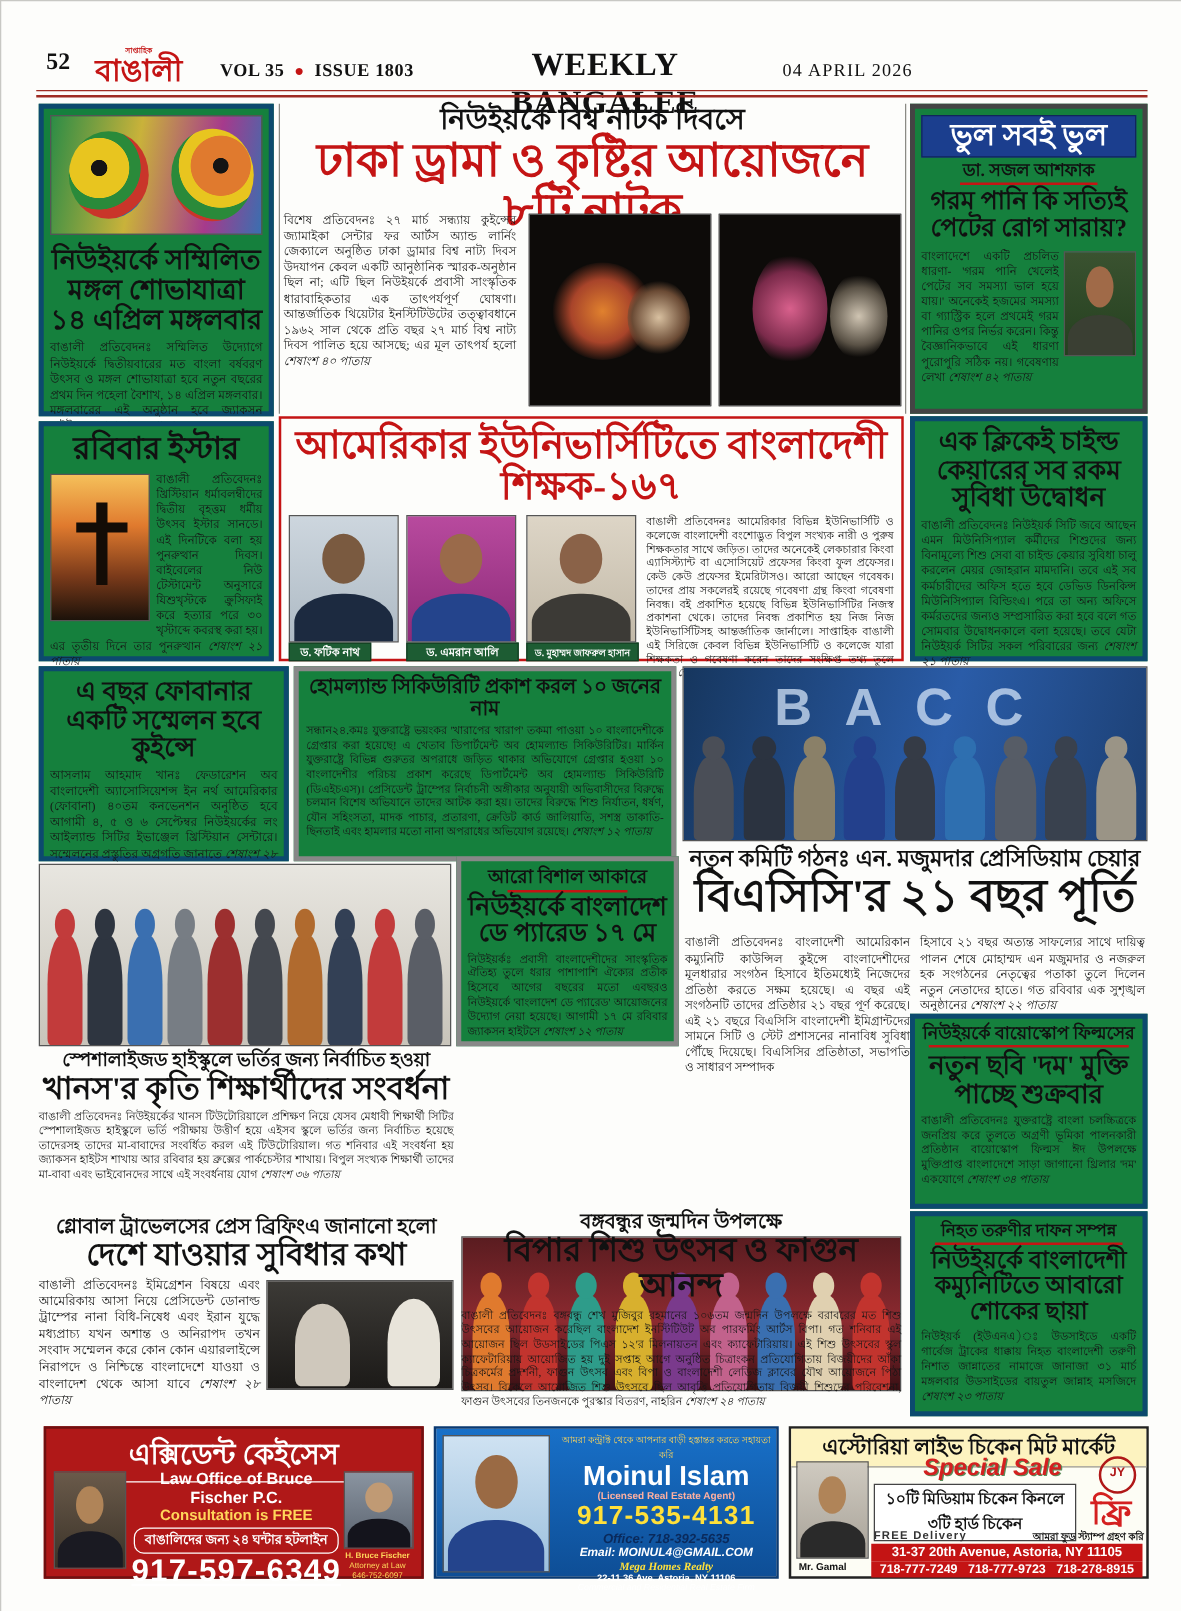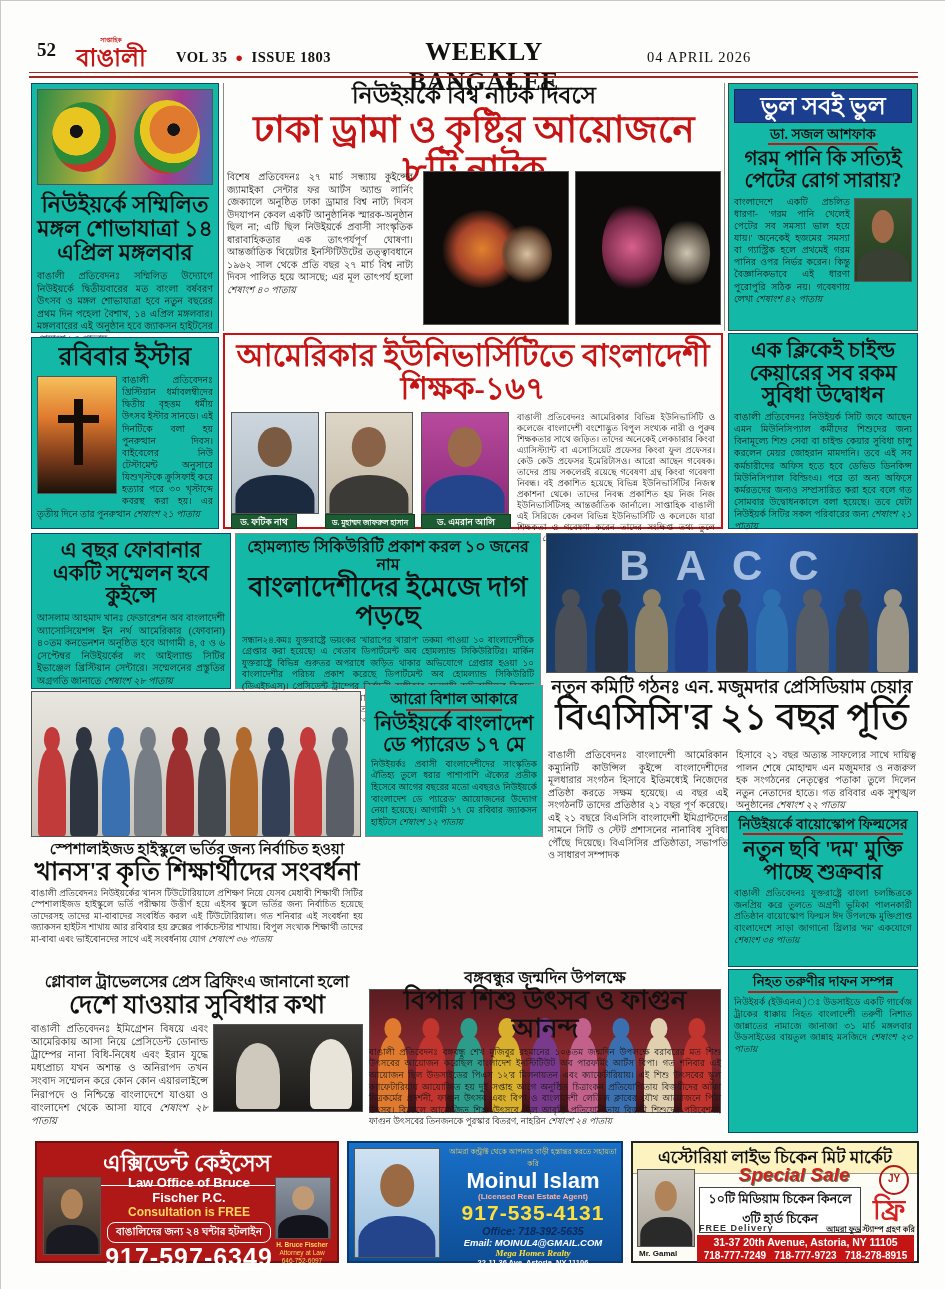--- a/index.html
+++ b/index.html
@@ -1,19 +1,19 @@
 <!DOCTYPE html>
 <html><head>
 <meta charset="utf-8">
 <style>
   html,body{margin:0;padding:0;background:#e8e8e4;}
   .page{position:relative;width:945px;height:1289px;background:#fdfdfb;margin:0 auto;
         font-family:"Liberation Serif",serif;color:#111;overflow:hidden;border:1px solid #c8c8c4;}
   .abs{position:absolute;}
-  .box{border:1px solid #0c4a6e;background:#14b8a6;box-sizing:border-box;}
+  .box{border:4px solid #0c4a6e;background:#15803d;box-sizing:border-box;}
   .kick{font-weight:bold;text-align:center;line-height:1.1;}
   .hl{font-weight:bold;text-align:center;line-height:1.08;}
   .red{color:#c41414;}
   .bt{font-size:9.5px;text-align:justify;line-height:1.32;color:#161616;}
   .cont{font-style:italic;}
   .rule2{border-top:1px solid #9e2b23;border-bottom:2.5px solid #9e2b23;height:3px;}
   .vl{background:#8a8a84;width:1px;}
   .redline{display:block;height:2px;background:#c41414;margin:1px auto 0 auto;}
   
   .photo{position:relative;overflow:hidden;box-sizing:border-box;border:1px solid #555;}
@@ -41,21 +41,21 @@
   <div class="abs" style="left:74px;top:34px;width:72px;text-align:center;color:#c41414;">
     <div style="font-size:6px;font-weight:bold;">সাপ্তাহিক</div>
     <div style="font-size:24px;font-weight:bold;line-height:1;">বাঙালী</div>
   </div>
   <div class="abs" style="left:175px;top:48px;font-size:14.5px;font-weight:bold;letter-spacing:.5px;">
     <span>VOL 35</span>
     <span style="color:#c41414;font-size:13px;">&nbsp;●&nbsp;</span>
     <span>ISSUE 1803</span>
   </div>
   <div class="abs" style="left:358px;top:36px;width:250px;text-align:center;font-size:26px;font-weight:bold;letter-spacing:.5px;">WEEKLY BANGALEE</div>
-  <div class="abs" style="left:646px;top:48px;font-size:14.5px;letter-spacing:1px;">04 APRIL 2026</div>
+  <div class="abs" style="left:625px;top:48px;font-size:14.5px;letter-spacing:1px;">04 APRIL 2026</div>
   <div class="abs rule2" style="left:28px;top:71px;width:889px;"></div>
 
   <div class="abs box" style="left:30px;top:82px;width:188px;height:250px;padding:5px;">
     <div class="photo" style="height:96px;background:linear-gradient(100deg,#2c8c46,#c9b23a 40%,#a63a8c 75%,#3a6fb0);">
       <div class="mask" style="left:14px;top:12px;width:64px;height:70px;background:radial-gradient(circle at 38% 42%,#141414 11%,#e8c51f 12% 42%,#2a8a3a 43% 58%,#c9352a 59% 74%,#1c6fb5 75%);"></div>
       <div class="mask" style="left:96px;top:10px;width:66px;height:74px;background:radial-gradient(circle at 60% 40%,#141414 10%,#e07a2e 11% 40%,#e8c51f 41% 56%,#2a8a3a 57% 72%,#c9352a 73%);"></div>
     </div>
     <div class="hl" style="font-size:22px;margin-top:8px;">নিউইয়র্কে সম্মিলিত মঙ্গল শোভাযাত্রা ১৪ এপ্রিল মঙ্গলবার</div>
     <div class="bt" style="margin-top:6px;"><span>বাঙালী প্রতিবেদনঃ সম্মিলিত উদ্যোগে নিউইয়র্কে দ্বিতীয়বারের মত বাংলা বর্ষবরণ উৎসব ও মঙ্গল শোভাযাত্রা হবে নতুন বছরের প্রথম দিন পহেলা বৈশাখ, ১৪ এপ্রিল মঙ্গলবার। মঙ্গলবারের এই অনুষ্ঠান হবে জ্যাকসন হাইটসের</span> <span class="cont">শেষাংশ ১৪ পাতায়</span></div>
   </div>
@@ -98,44 +98,43 @@
   </div>
 
   <div class="abs" style="left:222px;top:332px;width:500px;height:196px;border:2px solid #c41414;background:#fdfdfb;box-sizing:border-box;padding:4px 6px;">
     <div class="hl red" style="font-size:31px;">আমেরিকার ইউনিভার্সিটিতে বাংলাদেশী শিক্ষক-১৬৭</div>
     <div style="display:flex;margin-top:6px;gap:6px;">
       <div>
         <div class="photo portrait" style="width:88px;height:102px;background:linear-gradient(#cdd6de,#aebac4);--skin:#7a5a40;--suit:#1c2a40;"></div>
         <div class="capbar" style="width:66px;">ড. ফটিক নাথ</div>
       </div>
       <div>
+        <div class="photo portrait" style="width:88px;height:102px;background:linear-gradient(#b84a9e,#8c2a78);--skin:#9a6a4a;--suit:#24448c;"></div>
+        <div class="capbar" style="width:90px;">ড. এমরান আলি</div>
+      </div>
+      <div>
         <div class="photo portrait" style="width:88px;height:102px;background:linear-gradient(#ddd5c6,#c2b9a8);--skin:#8a6248;--suit:#3c3a36;"></div>
         <div class="capbar" style="width:90px;font-size:7.5px;">ড. মুহাম্মদ জাফরুল হাসান</div>
-      </div>
-      <div>
-        <div class="photo portrait" style="width:88px;height:102px;background:linear-gradient(#b84a9e,#8c2a78);--skin:#9a6a4a;--suit:#24448c;"></div>
-        <div class="capbar" style="width:90px;">ড. এমরান আলি</div>
       </div>
       <div class="bt" style="flex:1;font-size:8.6px;line-height:1.28;"><span>বাঙালী প্রতিবেদনঃ আমেরিকার বিভিন্ন ইউনিভার্সিটি ও কলেজে বাংলাদেশী বংশোদ্ভুত বিপুল সংখ্যক নারী ও পুরুষ শিক্ষকতার সাথে জড়িত। তাদের অনেকেই লেকচারার কিংবা এ্যাসিস্ট্যান্ট বা এসোসিয়েট প্রফেসর কিংবা ফুল প্রফেসর। কেউ কেউ প্রফেসর ইমেরিটাসও। আরো আছেন গবেষক। তাদের প্রায় সকলেরই রয়েছে গবেষণা গ্রন্থ কিংবা গবেষণা নিবন্ধ। বই প্রকাশিত হয়েছে বিভিন্ন ইউনিভার্সিটির নিজস্ব প্রকাশনা থেকে। তাদের নিবন্ধ প্রকাশিত হয় নিজ নিজ ইউনিভার্সিটিসহ আন্তর্জাতিক জার্নালে। সাপ্তাহিক বাঙালী এই সিরিজে কেবল বিভিন্ন ইউনিভার্সিটি ও কলেজে যারা শিক্ষকতা ও গবেষণা করেন তাদের সংক্ষিপ্ত তথ্য তুলে ধরছেঃ</span> <span class="cont">শেষাংশ ১২ পাতায়</span></div>
     </div>
   </div>
 
   <div class="abs box" style="left:727px;top:332px;width:190px;height:196px;padding:5px;">
     <div class="hl" style="font-size:21px;">এক ক্লিকেই চাইল্ড কেয়ারের সব রকম সুবিধা উদ্বোধন</div>
     <div class="bt" style="font-size:9.2px;margin-top:4px;"><span>বাঙালী প্রতিবেদনঃ নিউইয়র্ক সিটি জবে আছেন এমন মিউনিসিপ্যাল কর্মীদের শিশুদের জন্য বিনামূল্যে শিশু সেবা বা চাইল্ড কেয়ার সুবিধা চালু করলেন মেয়র জোহরান মামদানি। তবে এই সব কর্মচারীদের অফিস হতে হবে ডেভিড ডিনকিন্স মিউনিসিপ্যাল বিল্ডিংএ। পরে তা অন্য অফিসে কর্মরতদের জন্যও সম্প্রসারিত করা হবে বলে গত সোমবার উদ্বোধনকালে বলা হয়েছে। তবে যেটা নিউইয়র্ক সিটির সকল পরিবারের জন্য</span> <span class="cont">শেষাংশ ২১ পাতায়</span></div>
   </div>
 
   <div class="abs box" style="left:30px;top:532px;width:200px;height:156px;padding:5px;">
     <div class="hl" style="font-size:21px;">এ বছর ফোবানার একটি সম্মেলন হবে কুইন্সে</div>
     <div class="bt" style="margin-top:5px;"><span>আসলাম আহমাদ খানঃ ফেডারেশন অব বাংলাদেশী অ্যাসোসিয়েশন্স ইন নর্থ আমেরিকার (ফোবানা) ৪০তম কনভেনশন অনুষ্ঠিত হবে আগামী ৪, ৫ ও ৬ সেপ্টেম্বর নিউইয়র্কের লং আইল্যান্ড সিটির ইভাঞ্জেল খ্রিস্টিয়ান সেন্টারে। সম্মেলনের প্রস্তুতির অগ্রগতি জানাতে</span> <span class="cont">শেষাংশ ২৮ পাতায়</span></div>
   </div>
 
   <div class="abs box" style="left:234px;top:532px;width:306px;height:156px;padding:4px 6px;border-color:#888;">
     <div class="kick" style="font-size:16px;">হোমল্যান্ড সিকিউরিটি প্রকাশ করল ১০ জনের নাম</div>
-    <div class="hl" style="font-size:27px;">বাংলাদেশীদের ইমেজে দাগ পড়ছে</div>
     <div class="bt" style="font-size:8.8px;margin-top:3px;"><span>সন্ধান২৪.কমঃ যুক্তরাষ্ট্রে ভয়ংকর 'খারাপের খারাপ' তকমা পাওয়া ১০ বাংলাদেশীকে গ্রেপ্তার করা হয়েছে! এ খেতাব ডিপার্টমেন্ট অব হোমল্যান্ড সিকিউরিটির। মার্কিন যুক্তরাষ্ট্রে বিভিন্ন গুরুতর অপরাধে জড়িত থাকার অভিযোগে গ্রেপ্তার হওয়া ১০ বাংলাদেশীর পরিচয় প্রকাশ করেছে ডিপার্টমেন্ট অব হোমল্যান্ড সিকিউরিটি (ডিএইচএস)। প্রেসিডেন্ট ট্রাম্পের নির্বাচনী অঙ্গীকার অনুযায়ী অভিবাসীদের বিরুদ্ধে চলমান বিশেষ অভিযানে তাদের আটক করা হয়। তাদের বিরুদ্ধে শিশু নির্যাতন, ধর্ষণ, যৌন সহিংসতা, মাদক পাচার, প্রতারণা, ক্রেডিট কার্ড জালিয়াতি, সশস্ত্র ডাকাতি-ছিনতাই এবং হামলার মতো নানা অপরাধের অভিযোগ রয়েছে।</span> <span class="cont">শেষাংশ ১২ পাতায়</span></div>
   </div>
 
   <div class="abs" style="left:545px;top:532px;width:372px;height:306px;">
     <div class="photo" style="height:140px;background:linear-gradient(105deg,#16365e,#2a5ca8 55%,#1c3f72);">
       <div style="position:absolute;left:0;top:8px;width:100%;text-align:center;font-family:'Liberation Sans',sans-serif;font-size:42px;font-weight:bold;letter-spacing:26px;color:rgba(210,225,245,.75);">BACC</div>
       <div class="crowd">
         <i style="background:#4a4e57;"></i>
         <i style="background:#2b3340;"></i>
         <i style="background:#8a8068;"></i>
@@ -213,20 +212,21 @@
   </div>
 
   <div class="abs" style="left:368px;top:968px;width:352px;height:164px;">
     <div class="kick" style="font-size:16px;">বঙ্গবন্ধুর জন্মদিন উপলক্ষে</div>
     <div class="hl" style="font-size:26px;">বিপার শিশু উৎসব ও ফাগুন আনন্দ</div>
     <div class="bt" style="font-size:8.8px;margin-top:4px;"><span>বাঙালী প্রতিবেদনঃ বঙ্গবন্ধু শেখ মুজিবুর রহমানের ১০৬তম জন্মদিন উপলক্ষে বরাবরের মত শিশু উৎসবের আয়োজন করেছিল বাংলাদেশ ইনস্টিটিউট অব পারফর্মিং আর্টস বিপা। গত শনিবার এই আয়োজন ছিল উডসাইডের পিএস ১২'র মিলনায়তন এবং ক্যাফেটারিয়ায়। এই শিশু উৎসবের স্কুল ক্যাফেটারিয়ায় আয়োজিত হয় দুই সপ্তাহ আগে অনুষ্ঠিত চিত্রাংকন প্রতিযোগিতায় বিজয়ীদের আঁকা চিত্রকর্মের প্রদর্শনী, ফাগুন উৎসব এবং বিপা ও বাংলাদেশী লেডিজ ক্লাবের যৌথ আয়োজনে পিঠা উৎসব। বিকেলে আয়োজিত শিশু উৎসবে ছিল আবৃত্তি প্রতিযোগিতায় বিজয়ী শিশুদের পরিবেশনা, ফাগুন উৎসবের তিনজনকে পুরস্কার বিতরণ, নাহরিন</span> <span class="cont">শেষাংশ ২৪ পাতায়</span></div>
   </div>
 
   <div class="abs box" style="left:727px;top:968px;width:190px;height:164px;padding:5px;">
     <div class="kick" style="font-size:13.5px;"><span>নিহত তরুণীর দাফন সম্পন্ন</span><span class="redline" style="width:150px;"></span></div>
+    <div class="hl" style="font-size:19px;margin-top:3px;">নিউইয়র্কে বাংলাদেশী কম্যুনিটিতে আবারো শোকের ছায়া</div>
     <div class="bt" style="font-size:9px;margin-top:4px;"><span>নিউইয়র্ক (ইউএনএ)ঃ উডসাইডে একটি গার্বেজ ট্রাকের ধাক্কায় নিহত বাংলাদেশী তরুণী নিশাত জান্নাতের নামাজে জানাজা ৩১ মার্চ মঙ্গলবার উডসাইডের বায়তুল জান্নাহ মসজিদে</span> <span class="cont">শেষাংশ ২৩ পাতায়</span></div>
   </div>
 
   <div class="abs" style="left:34px;top:1140px;width:304px;height:122px;background:#b01818;border:2px solid #701010;box-sizing:border-box;color:#fff;">
     <div style="text-align:center;font-size:23px;font-weight:bold;border-bottom:1px solid #fff;margin:2px 8px 0 8px;padding-bottom:1px;">এক্সিডেন্ট কেইসেস</div>
     <div class="photo portrait" style="position:absolute;left:6px;top:34px;width:58px;height:78px;background:linear-gradient(#6a5a4a,#3a3228);--skin:#b08458;--suit:#1a1a22;"></div>
     <div class="photo portrait" style="position:absolute;right:6px;top:34px;width:56px;height:62px;background:linear-gradient(#8a94a0,#5a626e);--skin:#c09a74;--suit:#14141c;"></div>
     <div style="position:absolute;right:4px;top:98px;width:62px;text-align:center;color:#ffd65a;font-family:'Liberation Sans',sans-serif;font-size:6.5px;line-height:1.2;">
       <div style="font-weight:bold;">H. Bruce Fischer</div>
       <div>Attorney at Law</div>

